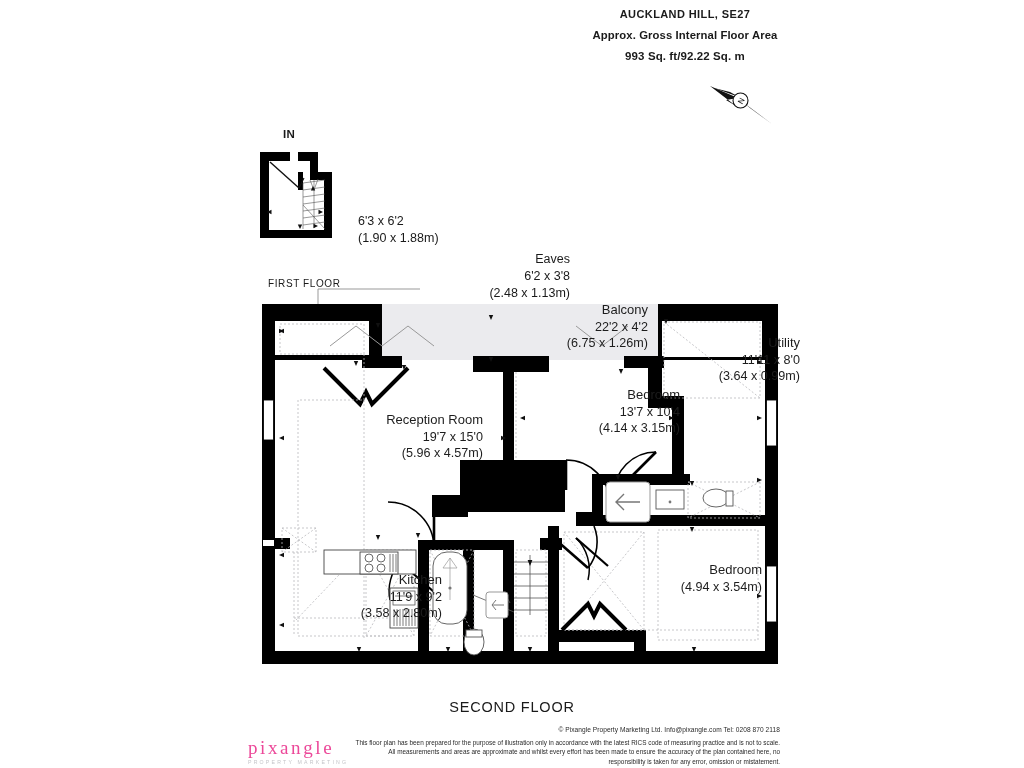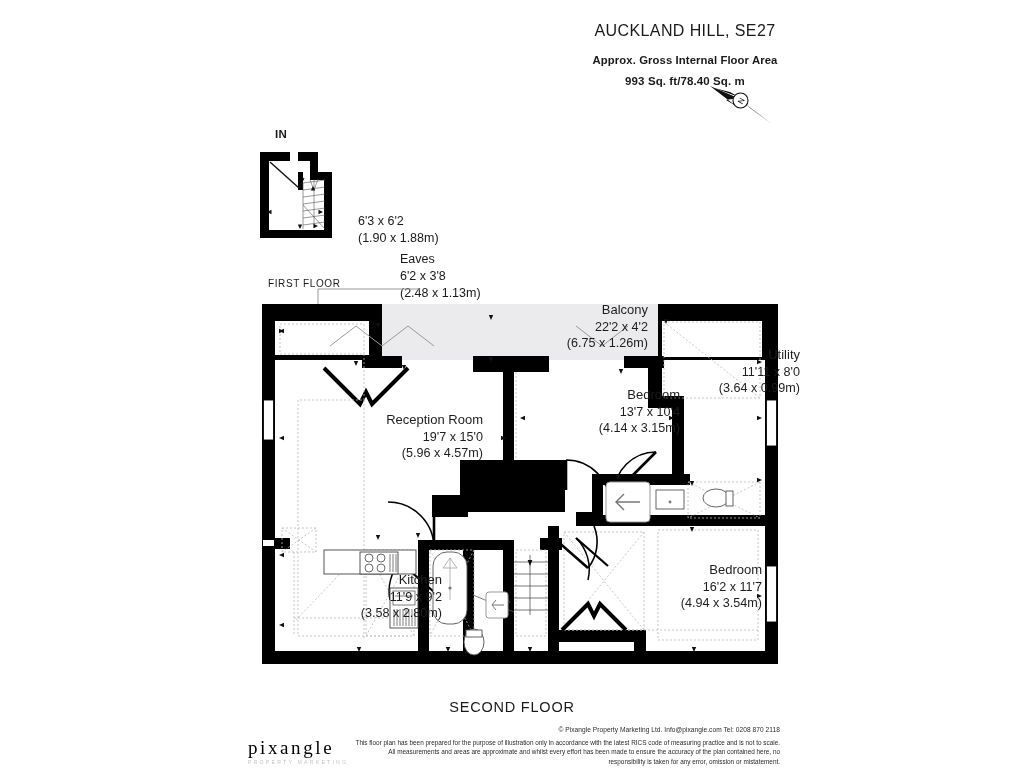--- a/index.html
+++ b/index.html
@@ -22,24 +22,24 @@
 
   
   .header {
     position: absolute;
     left: 560px;
     top: 8px;
     width: 250px;
     text-align: center;
   }
   .addr-title {
-    font-size: 16px;
-    font-weight: normal;
+    font-size: 11px;
+    font-weight: bold;
     letter-spacing: 0.4px;
-    margin: 14px;
+    margin: 0;
   }
   .addr-sub {
     font-size: 11.3px;
     margin: 9px 0 0 0;
     letter-spacing: 0.1px;
     font-weight: bold;
   }
   .addr-area {
     font-size: 11.5px;
     font-weight: bold;
@@ -50,21 +50,21 @@
     position: absolute;
     left: 706px;
     top: 76px;
     width: 70px;
     height: 50px;
   }
 
   
   .in-label {
     position: absolute;
-    left: 275px;
+    left: 283px;
     top: 128px;
     font-size: 11.5px;
     font-weight: bold;
     letter-spacing: 0.3px;
   }
   .ff-plan {
     position: absolute;
     left: 258px;
     top: 150px;
     width: 100px;
@@ -85,21 +85,21 @@
     font-size: 10px;
     letter-spacing: 0.6px;
   }
 
   
   .eaves-label {
     position: absolute;
     left: 400px;
     top: 251px;
     width: 170px;
-    text-align: left;
+    text-align: right;
     font-size: 12.5px;
     line-height: 17px;
   }
   .eaves-leader {
     position: absolute;
     left: 310px;
     top: 287px;
     width: 110px;
     height: 18px;
   }
@@ -119,21 +119,21 @@
     position: absolute;
     text-align: right;
     font-size: 12.6px;
     line-height: 16.5px;
     white-space: nowrap;
     color: #1d1d1d;
   }
   .rlabel .nm { font-size: 13px; }
 
   #lbl-balcony { left: 448px; top: 302px; width: 200px; }
-  #lbl-utility { left: 640px; top: 335px; width: 160px; margin-top: 12px; }
+  #lbl-utility { left: 640px; top: 335px; width: 160px; }
   #lbl-bedroom1 { left: 500px; top: 387px; width: 180px; }
   #lbl-reception { left: 283px; top: 412px; width: 200px; }
   #lbl-kitchen { left: 272px; top: 572px; width: 170px; }
   #lbl-bedroom2 { left: 562px; top: 562px; width: 200px; }
 
   .second-floor-caption {
     position: absolute;
     left: 0px;
     top: 699px;
     width: 1024px;
@@ -166,40 +166,40 @@
   .logo {
     position: absolute;
     left: 248px;
     top: 738px;
     width: 104px;
   }
   .logo-word {
     font-family: "Liberation Serif", serif;
     font-size: 19px;
     letter-spacing: 2.6px;
-    color: #000000;
+    color: #ec4899;
     line-height: 20px;
   }
   .logo-sub {
     font-family: "Liberation Sans", sans-serif;
     font-size: 5.2px;
     letter-spacing: 2.2px;
     color: #c5c5c9;
     margin-top: 1px;
   }
 </style>
 </head>
 <body>
 
 <div class="page">
 
   <div class="header">
     <div class="addr-title">AUCKLAND HILL, SE27</div>
     <div class="addr-sub">Approx. Gross Internal Floor Area</div>
-    <div class="addr-area">993 Sq. ft/78.40 Sq. m</div>
+    <div class="addr-area">993 Sq. ft/92.22 Sq. m</div>
   </div>
 
   <div class="compass">
     <svg viewBox="0 0 70 50" width="70" height="50">
       <path d="M4 10 L32 22 L20 24 L30 30 Z" fill="#111"></path>
       <path d="M8 12 L33 21 L24 16 Z" fill="#111"></path>
       <path d="M38 27 L66 48 L44 32 Z" fill="#111"></path>
       <circle cx="34.5" cy="24.5" r="7.5" fill="#fff" stroke="#111" stroke-width="1.1"></circle>
       <text x="34.5" y="28" font-family="Liberation Sans, sans-serif" font-size="8" text-anchor="middle" fill="#111" transform="rotate(-62 34.5 24.5)">N</text>
     </svg>
@@ -531,21 +531,20 @@
   </div>
 
   <div class="rlabel" id="lbl-kitchen">
     <div class="nm">Kitchen</div>
     <div>11'9 x 9'2</div>
     <div>(3.58 x 2.80m)</div>
   </div>
 
   <div class="rlabel" id="lbl-bedroom2">
     <div class="nm">Bedroom</div>
-    <div>16'2 x 11'7</div>
     <div>(4.94 x 3.54m)</div>
   </div>
 
   <div class="second-floor-caption">SECOND FLOOR</div>
 
   <div class="copyright">© Pixangle Property Marketing Ltd. Info@pixangle.com Tel: 0208 870 2118</div>
   <div class="disclaimer">This floor plan has been prepared for the purpose of illustration only in accordance with the latest RICS code of measuring practice and is not to scale. All measurements and areas are approximate and whilst every effort has been made to ensure the accuracy of the plan contained here, no responsibility is taken for any error, omission or mistatement.</div>
 
   <div class="logo">
     <div class="logo-word">pixangle</div>

